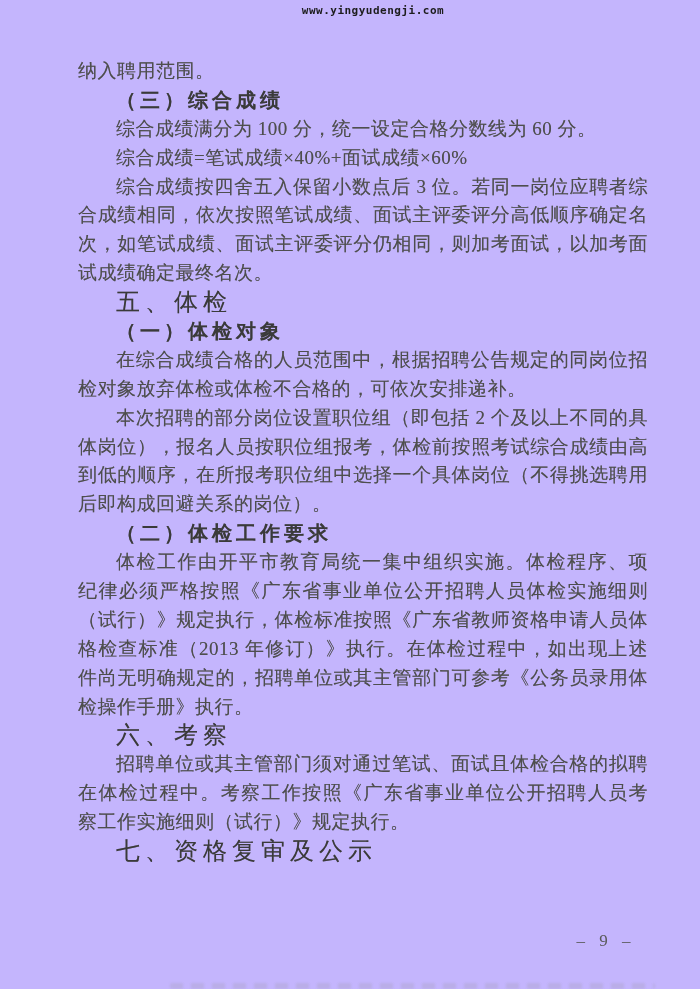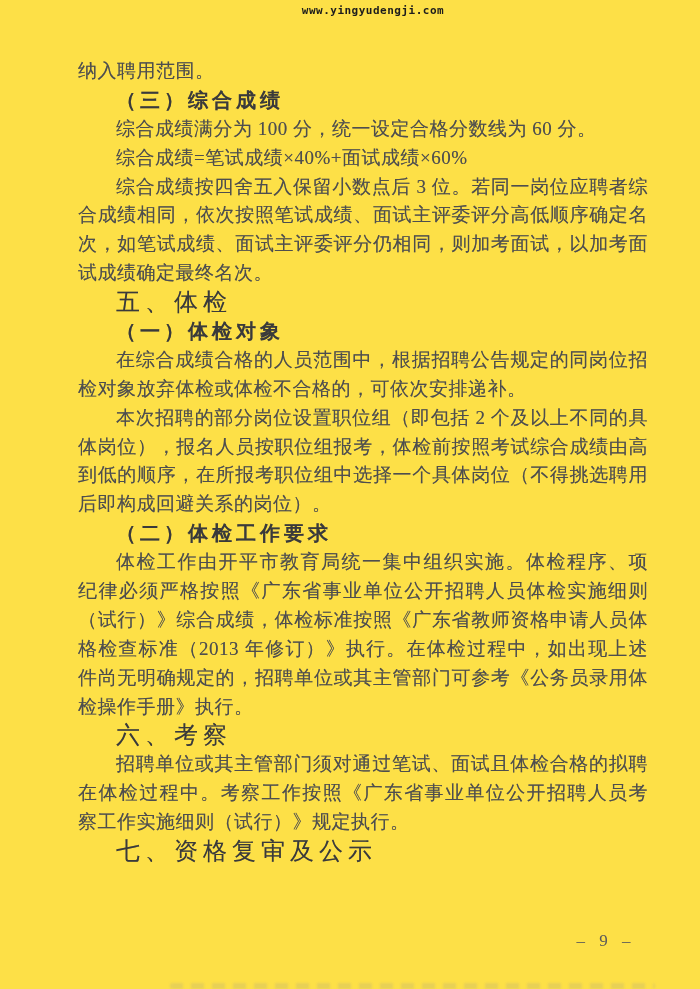--- a/index.html
+++ b/index.html
@@ -3,21 +3,21 @@
 <meta charset="utf-8">
 <style>
   * { margin: 0; padding: 0; box-sizing: border-box; }
   html, body { width: 700px; height: 989px; }
   body { background: #ffffff; }
 
   .page {
     position: relative;
     width: 700px;
     height: 989px;
-    background: #fde047;
+    background: #c4b5fd;
     overflow: hidden;
     font-family: "Liberation Serif", serif;
   }
 
   .top-watermark {
     position: absolute;
     top: 4px;
     left: 0;
     width: 700px;
     padding-left: 46px;
@@ -115,21 +115,21 @@
       <div class="line h2 indent">（一）体检对象</div>
       <div class="line body indent fill">在综合成绩合格的人员范围中，根据招聘公告规定的同岗位招</div>
       <div class="line body">检对象放弃体检或体检不合格的，可依次安排递补。</div>
       <div class="line body indent fill">本次招聘的部分岗位设置职位组（即包括 2 个及以上不同的具</div>
       <div class="line body fill">体岗位），报名人员按职位组报考，体检前按照考试综合成绩由高</div>
       <div class="line body fill">到低的顺序，在所报考职位组中选择一个具体岗位（不得挑选聘用</div>
       <div class="line body">后即构成回避关系的岗位）。</div>
       <div class="line h2 indent">（二）体检工作要求</div>
       <div class="line body indent fill">体检工作由开平市教育局统一集中组织实施。体检程序、项目、</div>
       <div class="line body fill">纪律必须严格按照《广东省事业单位公开招聘人员体检实施细则</div>
-      <div class="line body fill">（试行）》综合成绩，体检标准按照《广东省教师资格申请人员体</div>
+      <div class="line body fill">（试行）》规定执行，体检标准按照《广东省教师资格申请人员体</div>
       <div class="line body fill">格检查标准（2013 年修订）》执行。在体检过程中，如出现上述文</div>
       <div class="line body fill">件尚无明确规定的，招聘单位或其主管部门可参考《公务员录用体</div>
       <div class="line body">检操作手册》执行。</div>
       <div class="line h1 indent">六、考察</div>
       <div class="line body indent fill">招聘单位或其主管部门须对通过笔试、面试且体检合格的拟聘</div>
       <div class="line body fill">在体检过程中。考察工作按照《广东省事业单位公开招聘人员考</div>
       <div class="line body">察工作实施细则（试行）》规定执行。</div>
       <div class="line h1 indent">七、资格复审及公示</div>
     </div>
 

